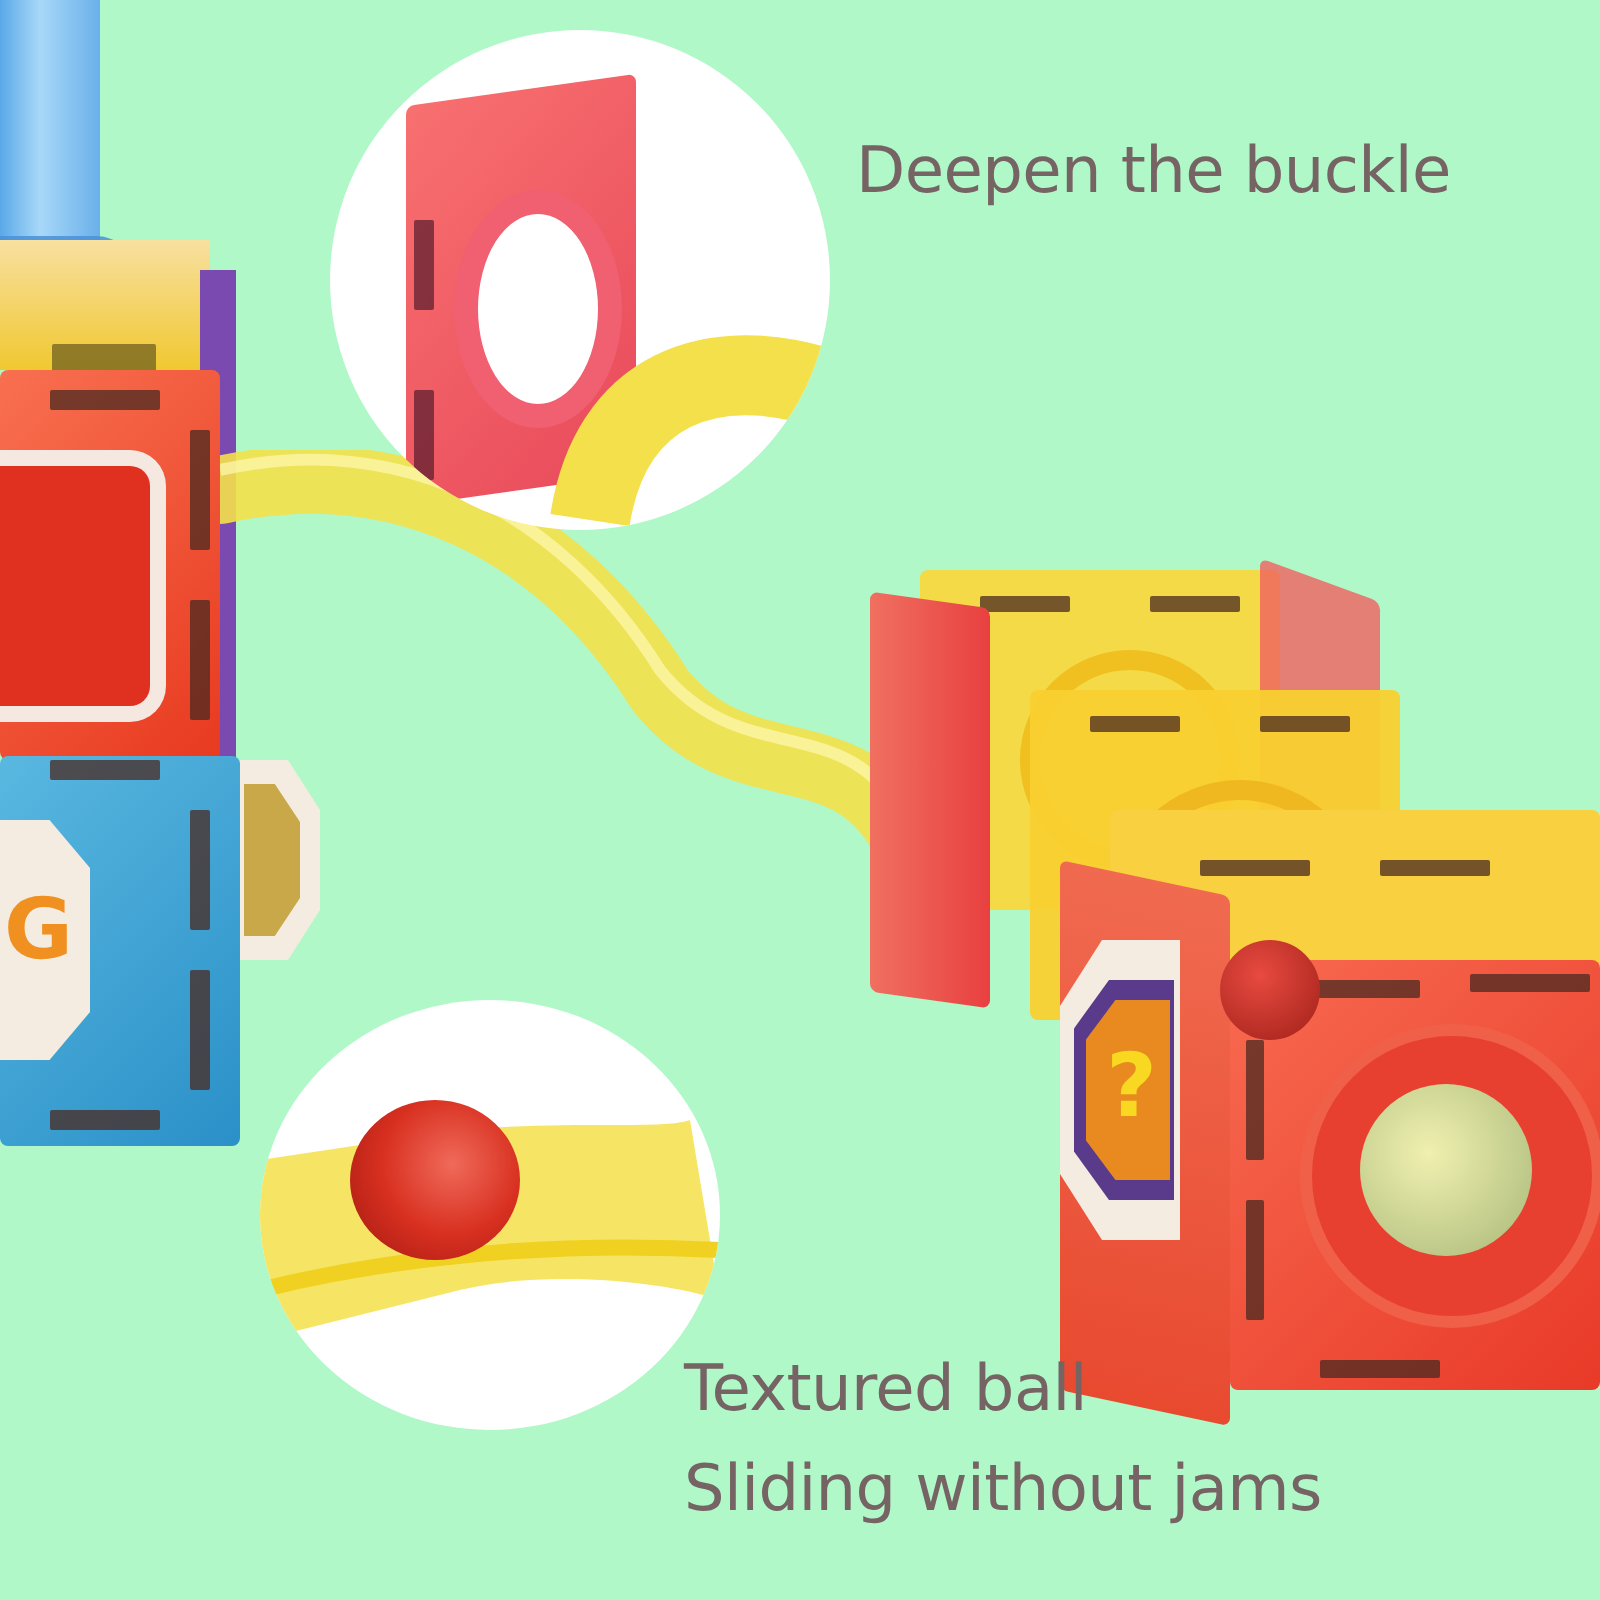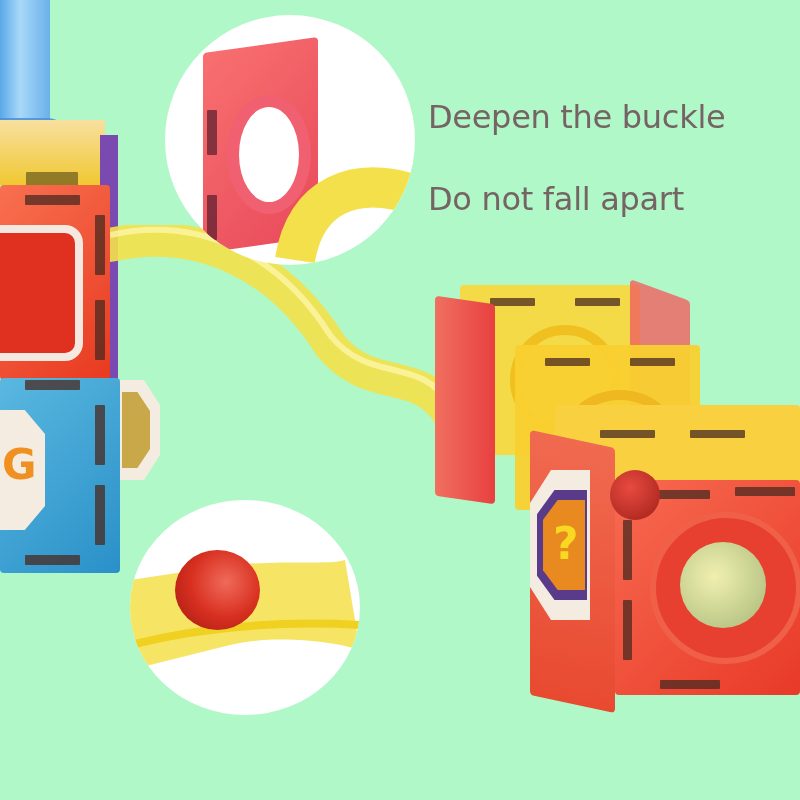--- a/index.html
+++ b/index.html
@@ -1,19 +1,19 @@
 <!DOCTYPE html>
 <html><head>
 <meta charset="utf-8">
 <style>
   html,body{margin:0;padding:0;}
   body{width:800px;height:800px;overflow:hidden;background:#b0f8c8;position:relative;font-family:"DejaVu Sans","Liberation Sans",sans-serif;}
   .abs{position:absolute;}
   .caption{position:absolute;color:#766464;font-size:32px;line-height:50px;white-space:nowrap;letter-spacing:-0.3px;}
-  .caption div{height:50px;margin-top:32px;}
+  .caption div{height:50px;}
   .circle{position:absolute;border-radius:50%;background:#fff;overflow:hidden;}
   .tile{position:absolute;border-radius:4px;}
   .slot{position:absolute;background:#4a2a20;opacity:.75;border-radius:1px;}
 </style>
 </head>
 <body>
 
 <div class="abs" style="left:0;top:0;width:130px;height:575px;">
 
   <div class="abs" style="left:0;top:0;width:50px;height:165px;background:linear-gradient(90deg,#5aa8e8,#a8d8f8 40%,#6ab0ea);"></div>
@@ -99,16 +99,17 @@
 <div class="circle" style="left:130px;top:500px;width:230px;height:215px;">
   <svg class="abs" style="left:0;top:20px;" width="230" height="160" viewBox="0 0 230 160">
     <path d="M0 60 L 100 45 C 160 40, 200 45, 215 40 L 230 130 C 200 120, 140 115, 100 125 L 0 150 Z" fill="#f4e04a" opacity=".85"></path>
     <path d="M0 125 C 60 110, 140 100, 230 105" stroke="#f0d020" stroke-width="8" fill="none"></path>
   </svg>
   <div class="abs" style="left:45px;top:50px;width:85px;height:80px;border-radius:50%;background:radial-gradient(circle at 60% 40%,#f06a5a,#d83020 50%,#a01810);"></div>
 </div>
 
 <div class="caption" style="left:428px;top:60px;">
   <div>Deepen the buckle</div>
-  <div>Do not fall apart</div>
 </div>
 <div class="caption" style="left:342px;top:669px;">
+  <div>Textured ball</div>
+  <div>Sliding without jams</div>
 </div>
 
 </body></html>

